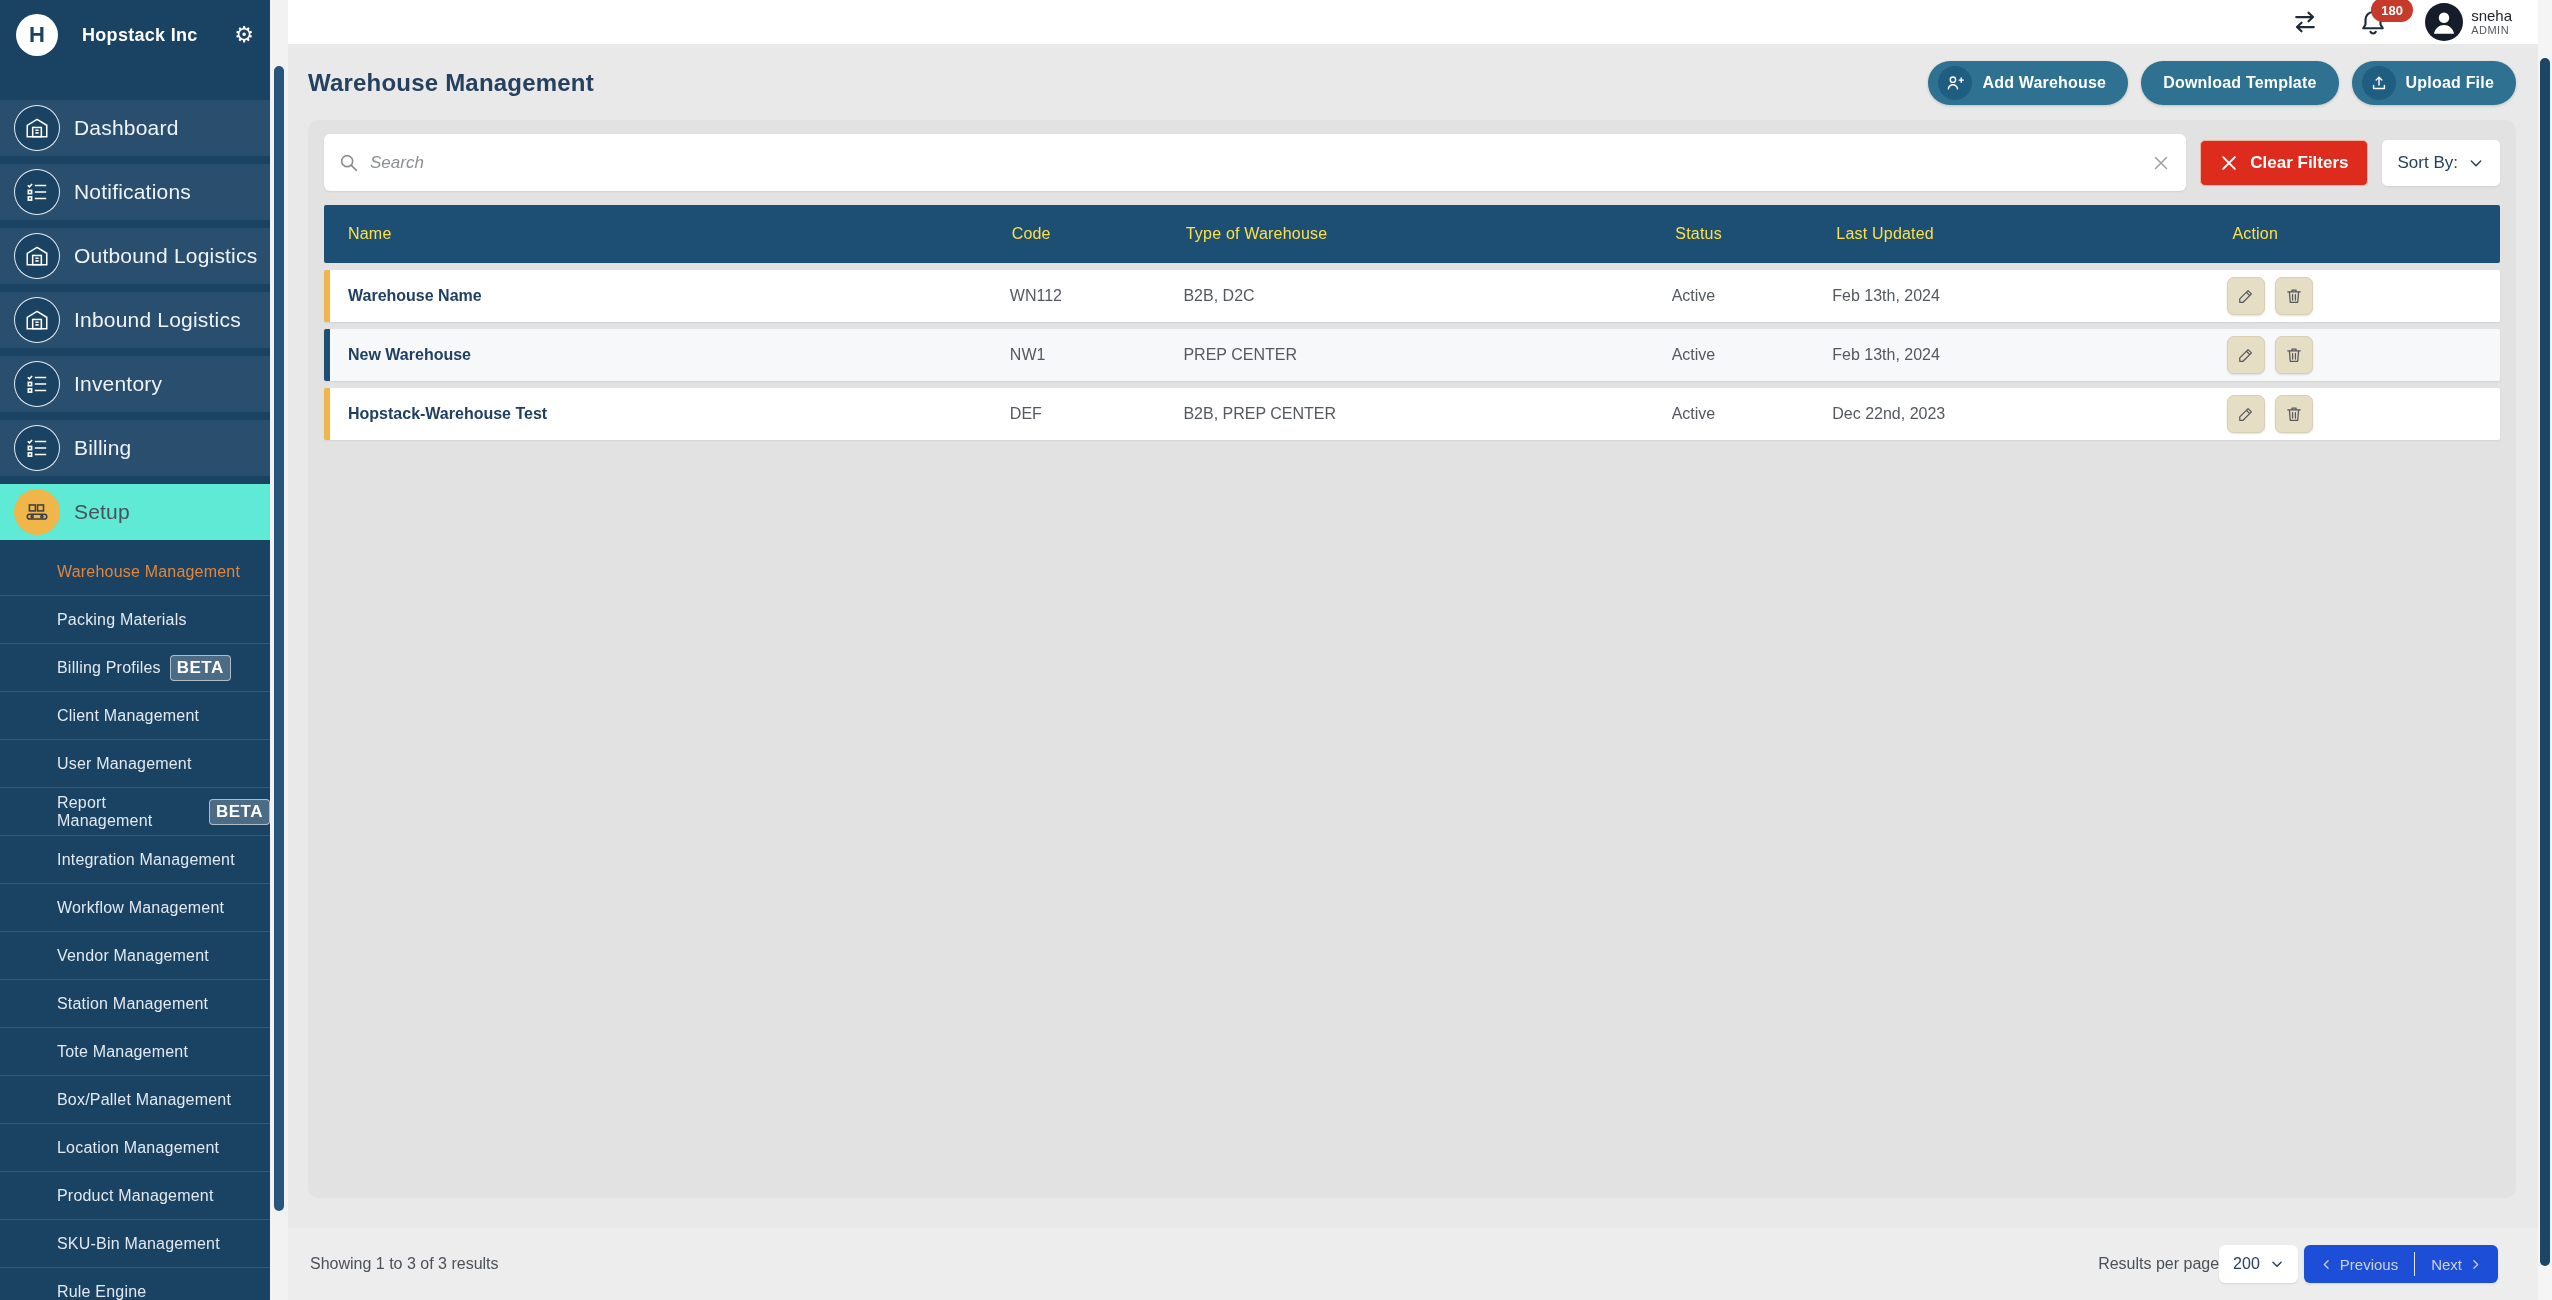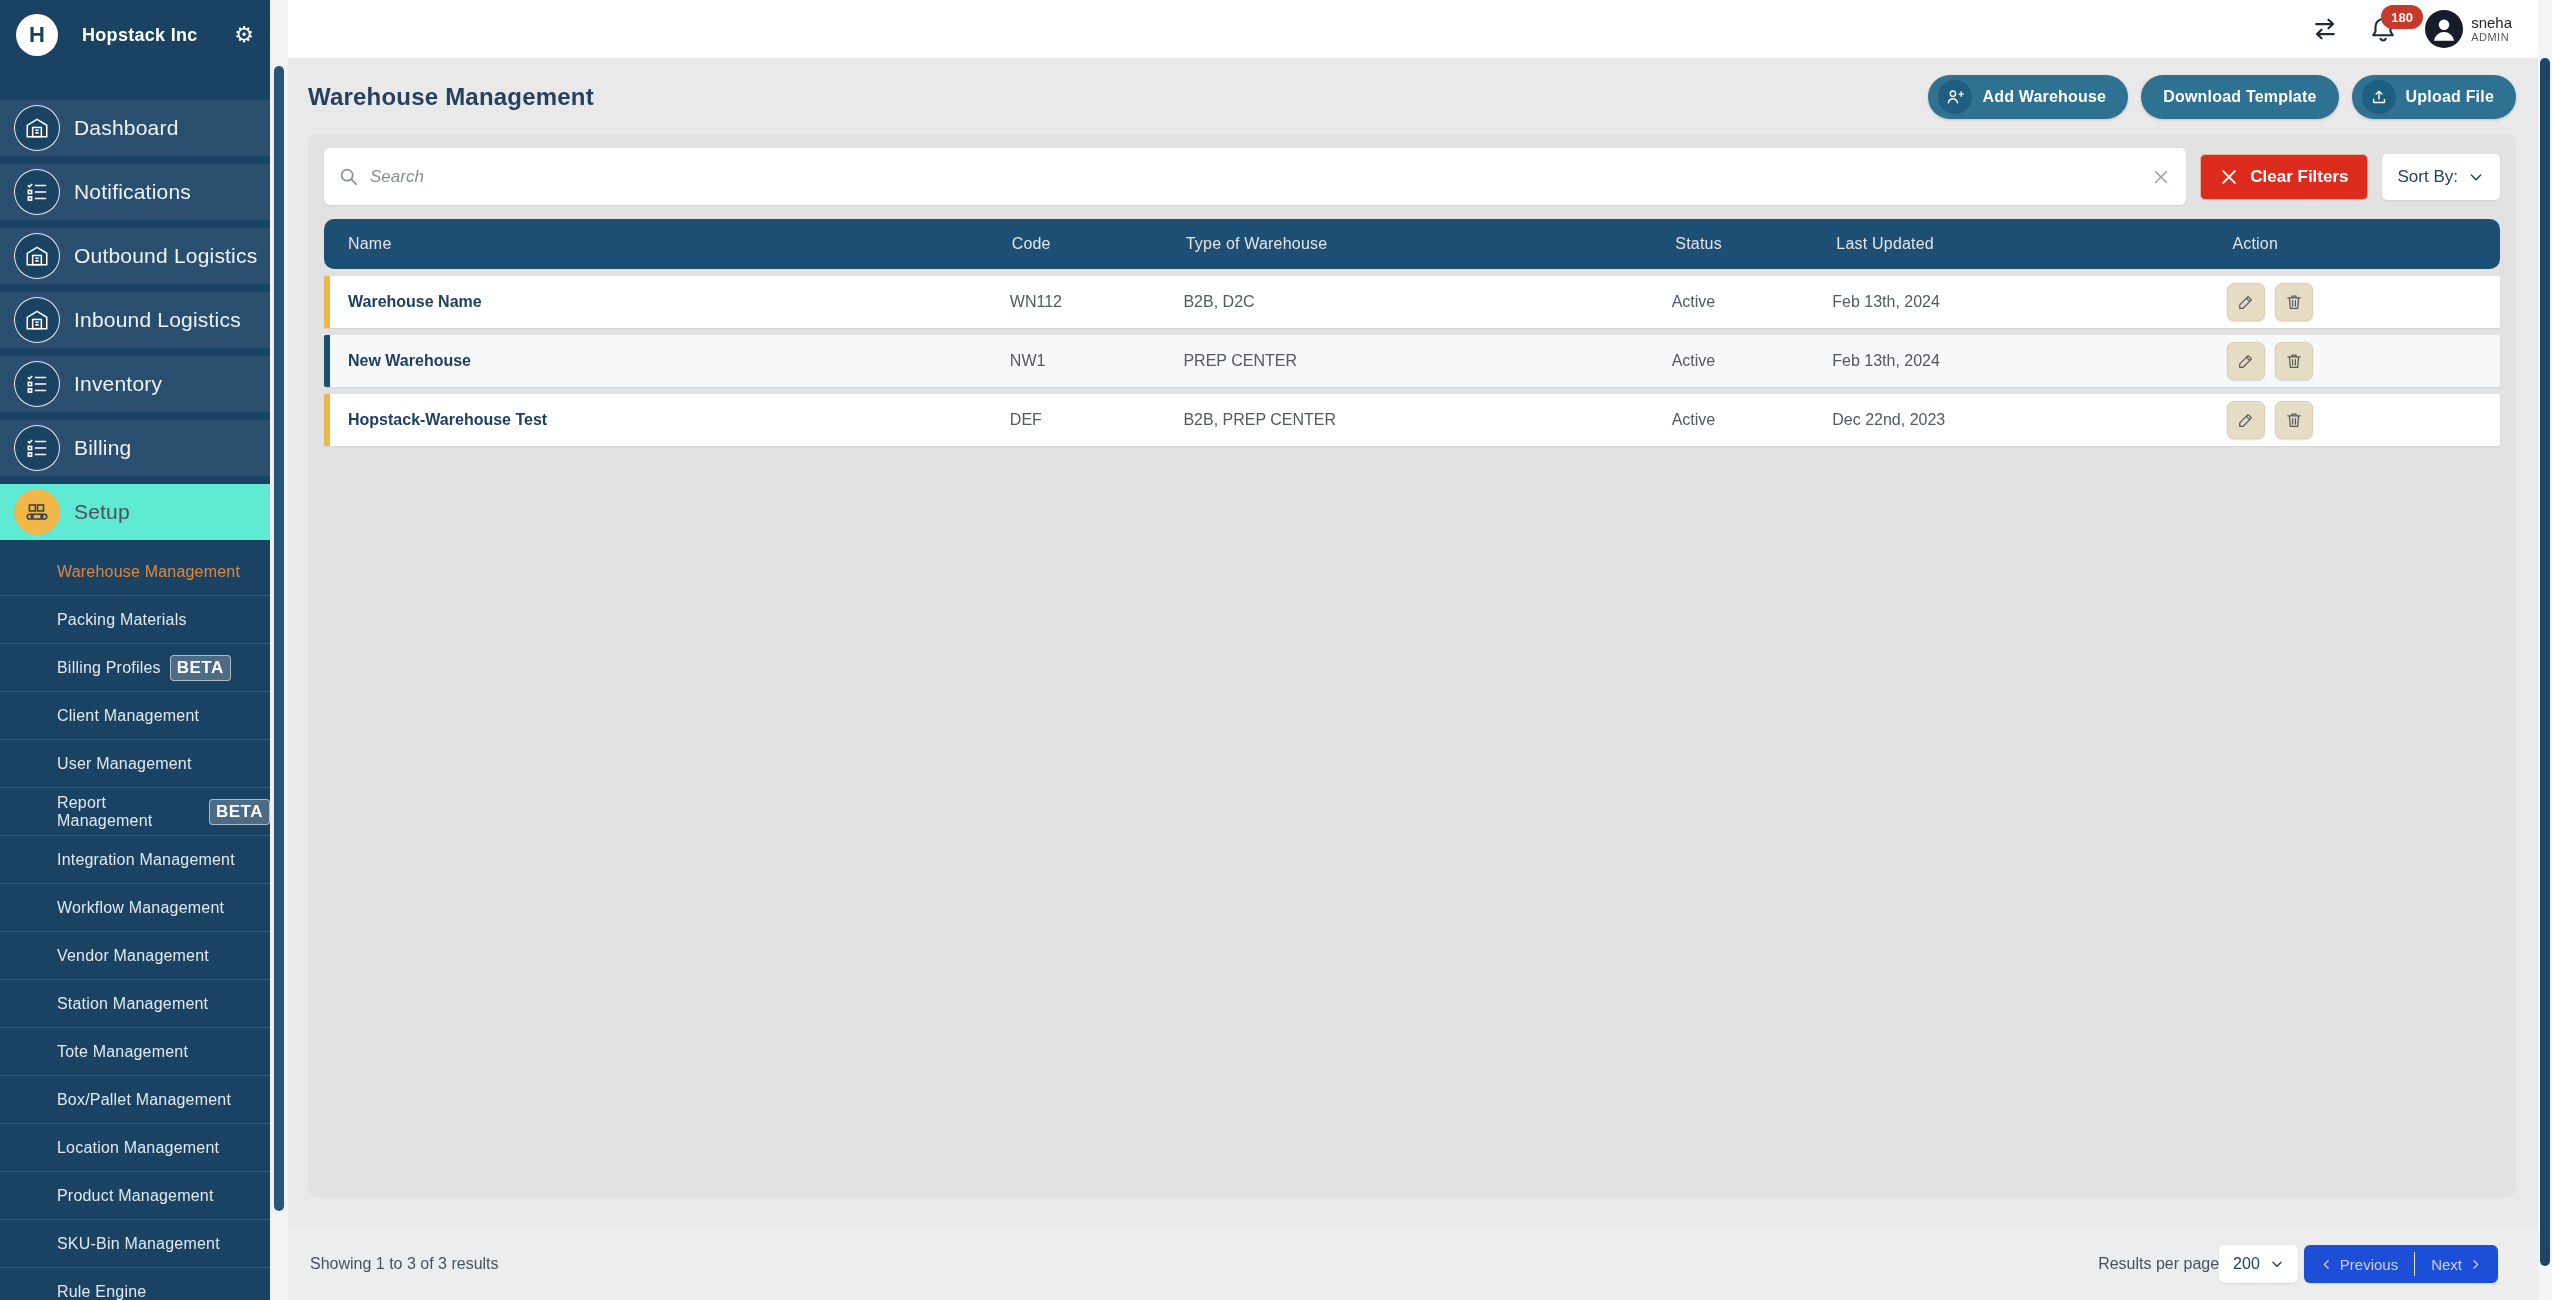--- a/index.html
+++ b/index.html
@@ -54,22 +54,22 @@
   }
   .sidebar-scroll { width:18px; min-width:18px; background:#f2f2f2; position:relative; }
   .sidebar-scroll .thumb {
     position:absolute; left:4px; top:66px; width:10px; height:1145px;
     background:#27557c; border-radius:5px;
   }
 
   
   .main { flex:1; display:flex; flex-direction:column; height:1300px; background:#e9e9e9; min-width:0; }
   .topbar {
-    height:58px; background:#fff; display:flex; align-items:center;
-    justify-content:flex-end; gap:26px; padding-right:26px; flex:0 0 auto;
+    height:44px; background:#fff; display:flex; align-items:center;
+    justify-content:flex-end; gap:36px; padding-right:26px; flex:0 0 auto;
   }
   .top-icon { width:32px; height:32px; display:flex; align-items:center; justify-content:center; cursor:pointer; }
   .bell-wrap { position:relative; }
   .notif-badge {
     position:absolute; top:-8px; left:14px; min-width:42px; height:24px;
     background:var(--badge-red,#c53a2b); color:#fff; font-size:13px; font-weight:bold;
     border-radius:13px; display:flex; align-items:center; justify-content:center; padding:0 8px;
   }
   .user-wrap { display:flex; align-items:center; gap:8px; cursor:pointer; }
   .avatar-circle { width:38px; height:38px; border-radius:50%; background:#141d29; display:flex; align-items:center; justify-content:center; }
@@ -115,21 +115,21 @@
   }
   .sort-box {
     height:46px; background:#fff; border-radius:5px; display:flex; align-items:center;
     gap:10px; padding:0 16px; font-size:17px; color:#25415f; cursor:pointer;
     box-shadow:0 1px 2px rgba(0,0,0,.08);
   }
 
   .table { margin-top:14px; flex:0 0 auto; }
   .tgrid { display:grid; grid-template-columns:30.5% 8% 22.5% 7.4% 18.2% auto; align-items:center; }
   .thead {
-    background:var(--header-navy,#1d4e74); color:#e5e5e5; height:50px; border-radius:10px;
+    background:var(--header-navy,#1d4e74); color:#fde047; height:58px; border-radius:2px;
     font-size:16px; letter-spacing:.2px;
   }
   .thead > div { padding-left:24px; }
   .trow {
     height:52px; margin-top:7px; border-radius:2px; position:relative;
     border-left:6px solid transparent; box-shadow:0 1px 2px rgba(0,0,0,.07);
   }
   .trow > div { padding-left:18px; font-size:16px; color:#54595f; }
   .trow .cell-name { font-weight:bold; color:#1f3f63; cursor:pointer; }
   .action-cell { display:flex; gap:10px; align-items:center; }

